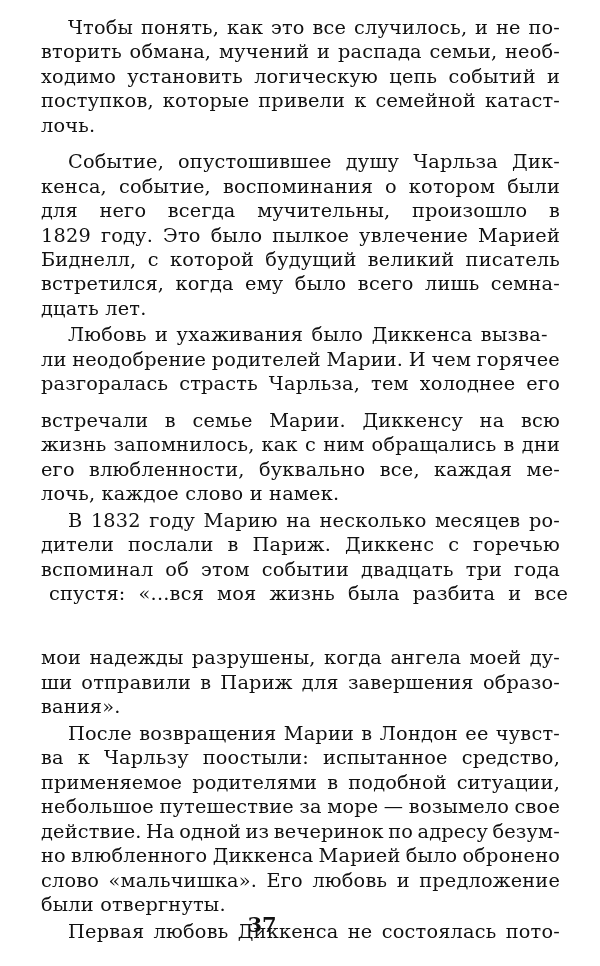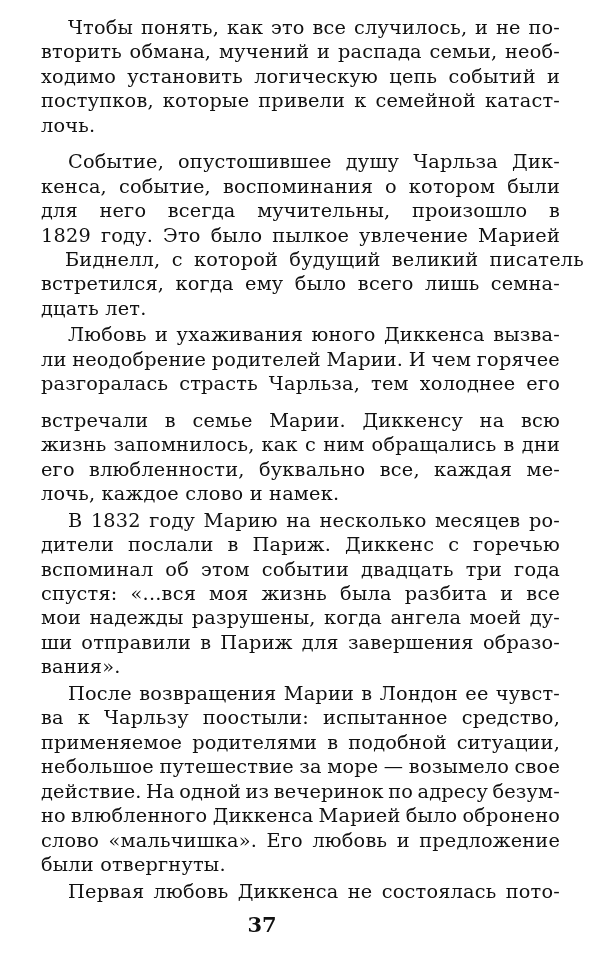--- a/index.html
+++ b/index.html
@@ -37,41 +37,41 @@
       <span class="line" style="word-spacing: 4.92188px; text-align: left; text-align-last: left;">ходимо установить логическую цепь событий и</span>
       <span class="line" style="word-spacing: 2.725px; text-align: center; text-align-last: left;">поступков, которые привели к семейной катаст-</span>
       <span class="line last">лочь.</span>
     </p>
 
     <p class="para">
       <span class="line first" style="word-spacing: 7.74219px; text-align: left; text-align-last: left; margin-top: 12px;">Событие, опустошившее душу Чарльза Дик-</span>
       <span class="line" style="word-spacing: 5.65313px; text-align: left; text-align-last: left;">кенса, событие, воспоминания о котором были</span>
       <span class="line" style="word-spacing: 15.25px; text-align: left; text-align-last: left;">для него всегда мучительны, произошло в</span>
       <span class="line" style="word-spacing: 3.71875px; text-align: left; text-align-last: left;">1829 году. Это было пылкое увлечение Марией</span>
-      <span class="line" style="word-spacing: 4.94062px; text-align: left; text-align-last: left; margin-left: 24px;">Биднелл, с которой будущий великий писатель</span>
+      <span class="line" style="word-spacing: 4.94062px; text-align: left; text-align-last: left;">Биднелл, с которой будущий великий писатель</span>
       <span class="line" style="word-spacing: 5.07292px; text-align: left; text-align-last: left;">встретился, когда ему было всего лишь семна-</span>
       <span class="line last">дцать лет.</span>
     </p>
 
     <p class="para">
-      <span class="line first" style="word-spacing: 2.12188px; text-align: left; text-align-last: left;">Любовь и ухаживания юного Диккенса вызва-</span>
+      <span class="line first" style="word-spacing: 2.12188px; text-align: left; text-align-last: left;">Любовь и ухаживания было Диккенса вызва-</span>
       <span class="line" style="word-spacing: -0.690104px; text-align: left; text-align-last: left;">ли неодобрение родителей Марии. И чем горячее</span>
       <span class="line" style="word-spacing: 4.6875px; text-align: left; text-align-last: left;">разгоралась страсть Чарльза, тем холоднее его</span>
       <span class="line" style="word-spacing: 10.2682px; text-align: left; text-align-last: left; margin-top: 12px;">встречали в семье Марии. Диккенсу на всю</span>
       <span class="line" style="word-spacing: 0.828125px; text-align: left; text-align-last: left;">жизнь запомнилось, как с ним обращались в дни</span>
       <span class="line" style="word-spacing: 8.04375px; text-align: left; text-align-last: left;">его влюбленности, буквально все, каждая ме-</span>
       <span class="line last">лочь, каждое слово и намек.</span>
     </p>
 
     <p class="para">
       <span class="line first" style="word-spacing: 2.18973px; text-align: left; text-align-last: left;">В 1832 году Марию на несколько месяцев ро-</span>
       <span class="line" style="word-spacing: 7.63542px; text-align: left; text-align-last: left;">дители послали в Париж. Диккенс с горечью</span>
       <span class="line" style="word-spacing: 5.65885px; text-align: right; text-align-last: left;">вспоминал об этом событии двадцать три года</span>
-      <span class="line" style="word-spacing: 6.76562px; text-align: left; text-align-last: left;">спустя: «...вся моя жизнь была разбита и все</span>
-      <span class="line" style="word-spacing: 2.05729px; text-align: left; text-align-last: left;">мои надежды разрушены, когда ангела моей ду-</span>
+      <span class="line" style="word-spacing: 6.76562px; text-align: left; text-align-last: left; margin-left: 8px;">спустя: «...вся моя жизнь была разбита и все</span>
+      <span class="line" style="word-spacing: 2.05729px; text-align: left; text-align-last: left; margin-top: 40px;">мои надежды разрушены, когда ангела моей ду-</span>
       <span class="line" style="word-spacing: 2.86198px; text-align: left; text-align-last: left;">ши отправили в Париж для завершения образо-</span>
       <span class="line last">вания».</span>
     </p>
 
     <p class="para">
       <span class="line first" style="word-spacing: 1.04948px; text-align: left; text-align-last: left;">После возвращения Марии в Лондон ее чувст-</span>
       <span class="line" style="word-spacing: 7.6625px; text-align: left; text-align-last: left;">ва к Чарльзу поостыли: испытанное средство,</span>
       <span class="line" style="word-spacing: 3.71875px; text-align: right; text-align-last: left;">применяемое родителями в подобной ситуации,</span>
       <span class="line" style="word-spacing: -0.84375px; text-align: left; text-align-last: left;">небольшое путешествие за море — возымело свое</span>
       <span class="line" style="word-spacing: -1.86607px; text-align: left; text-align-last: left;">действие. На одной из вечеринок по адресу безум-</span>

